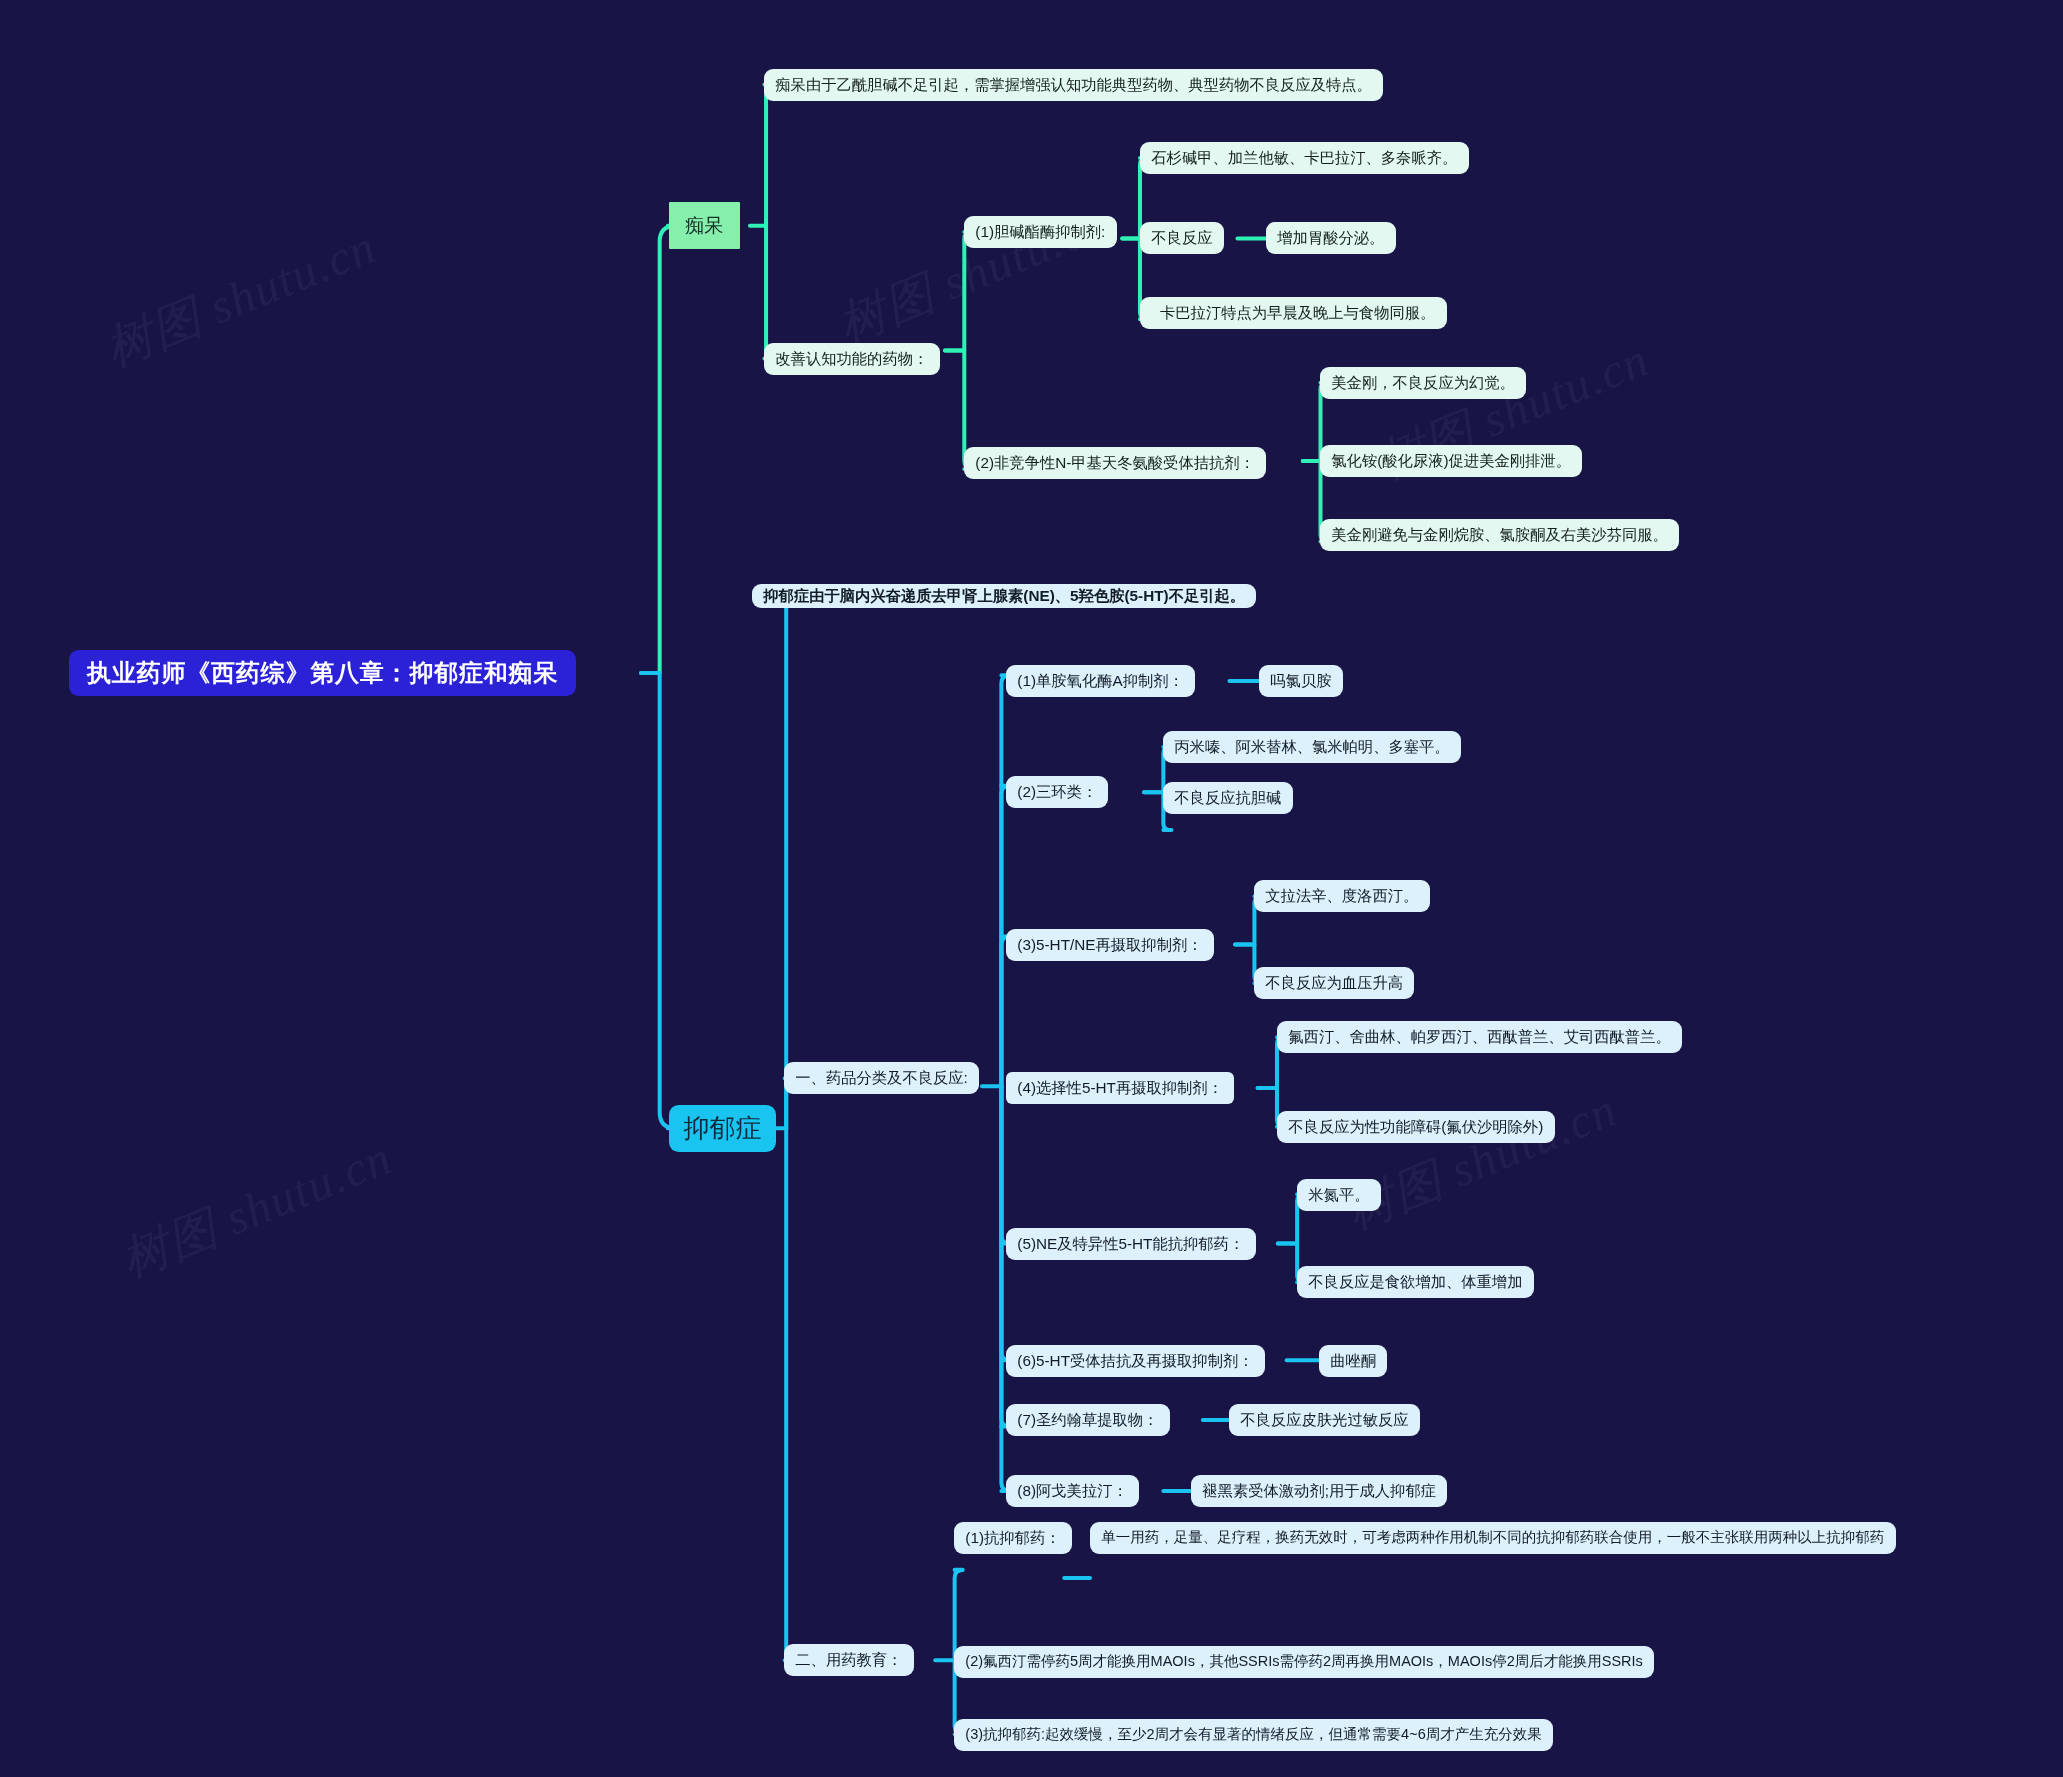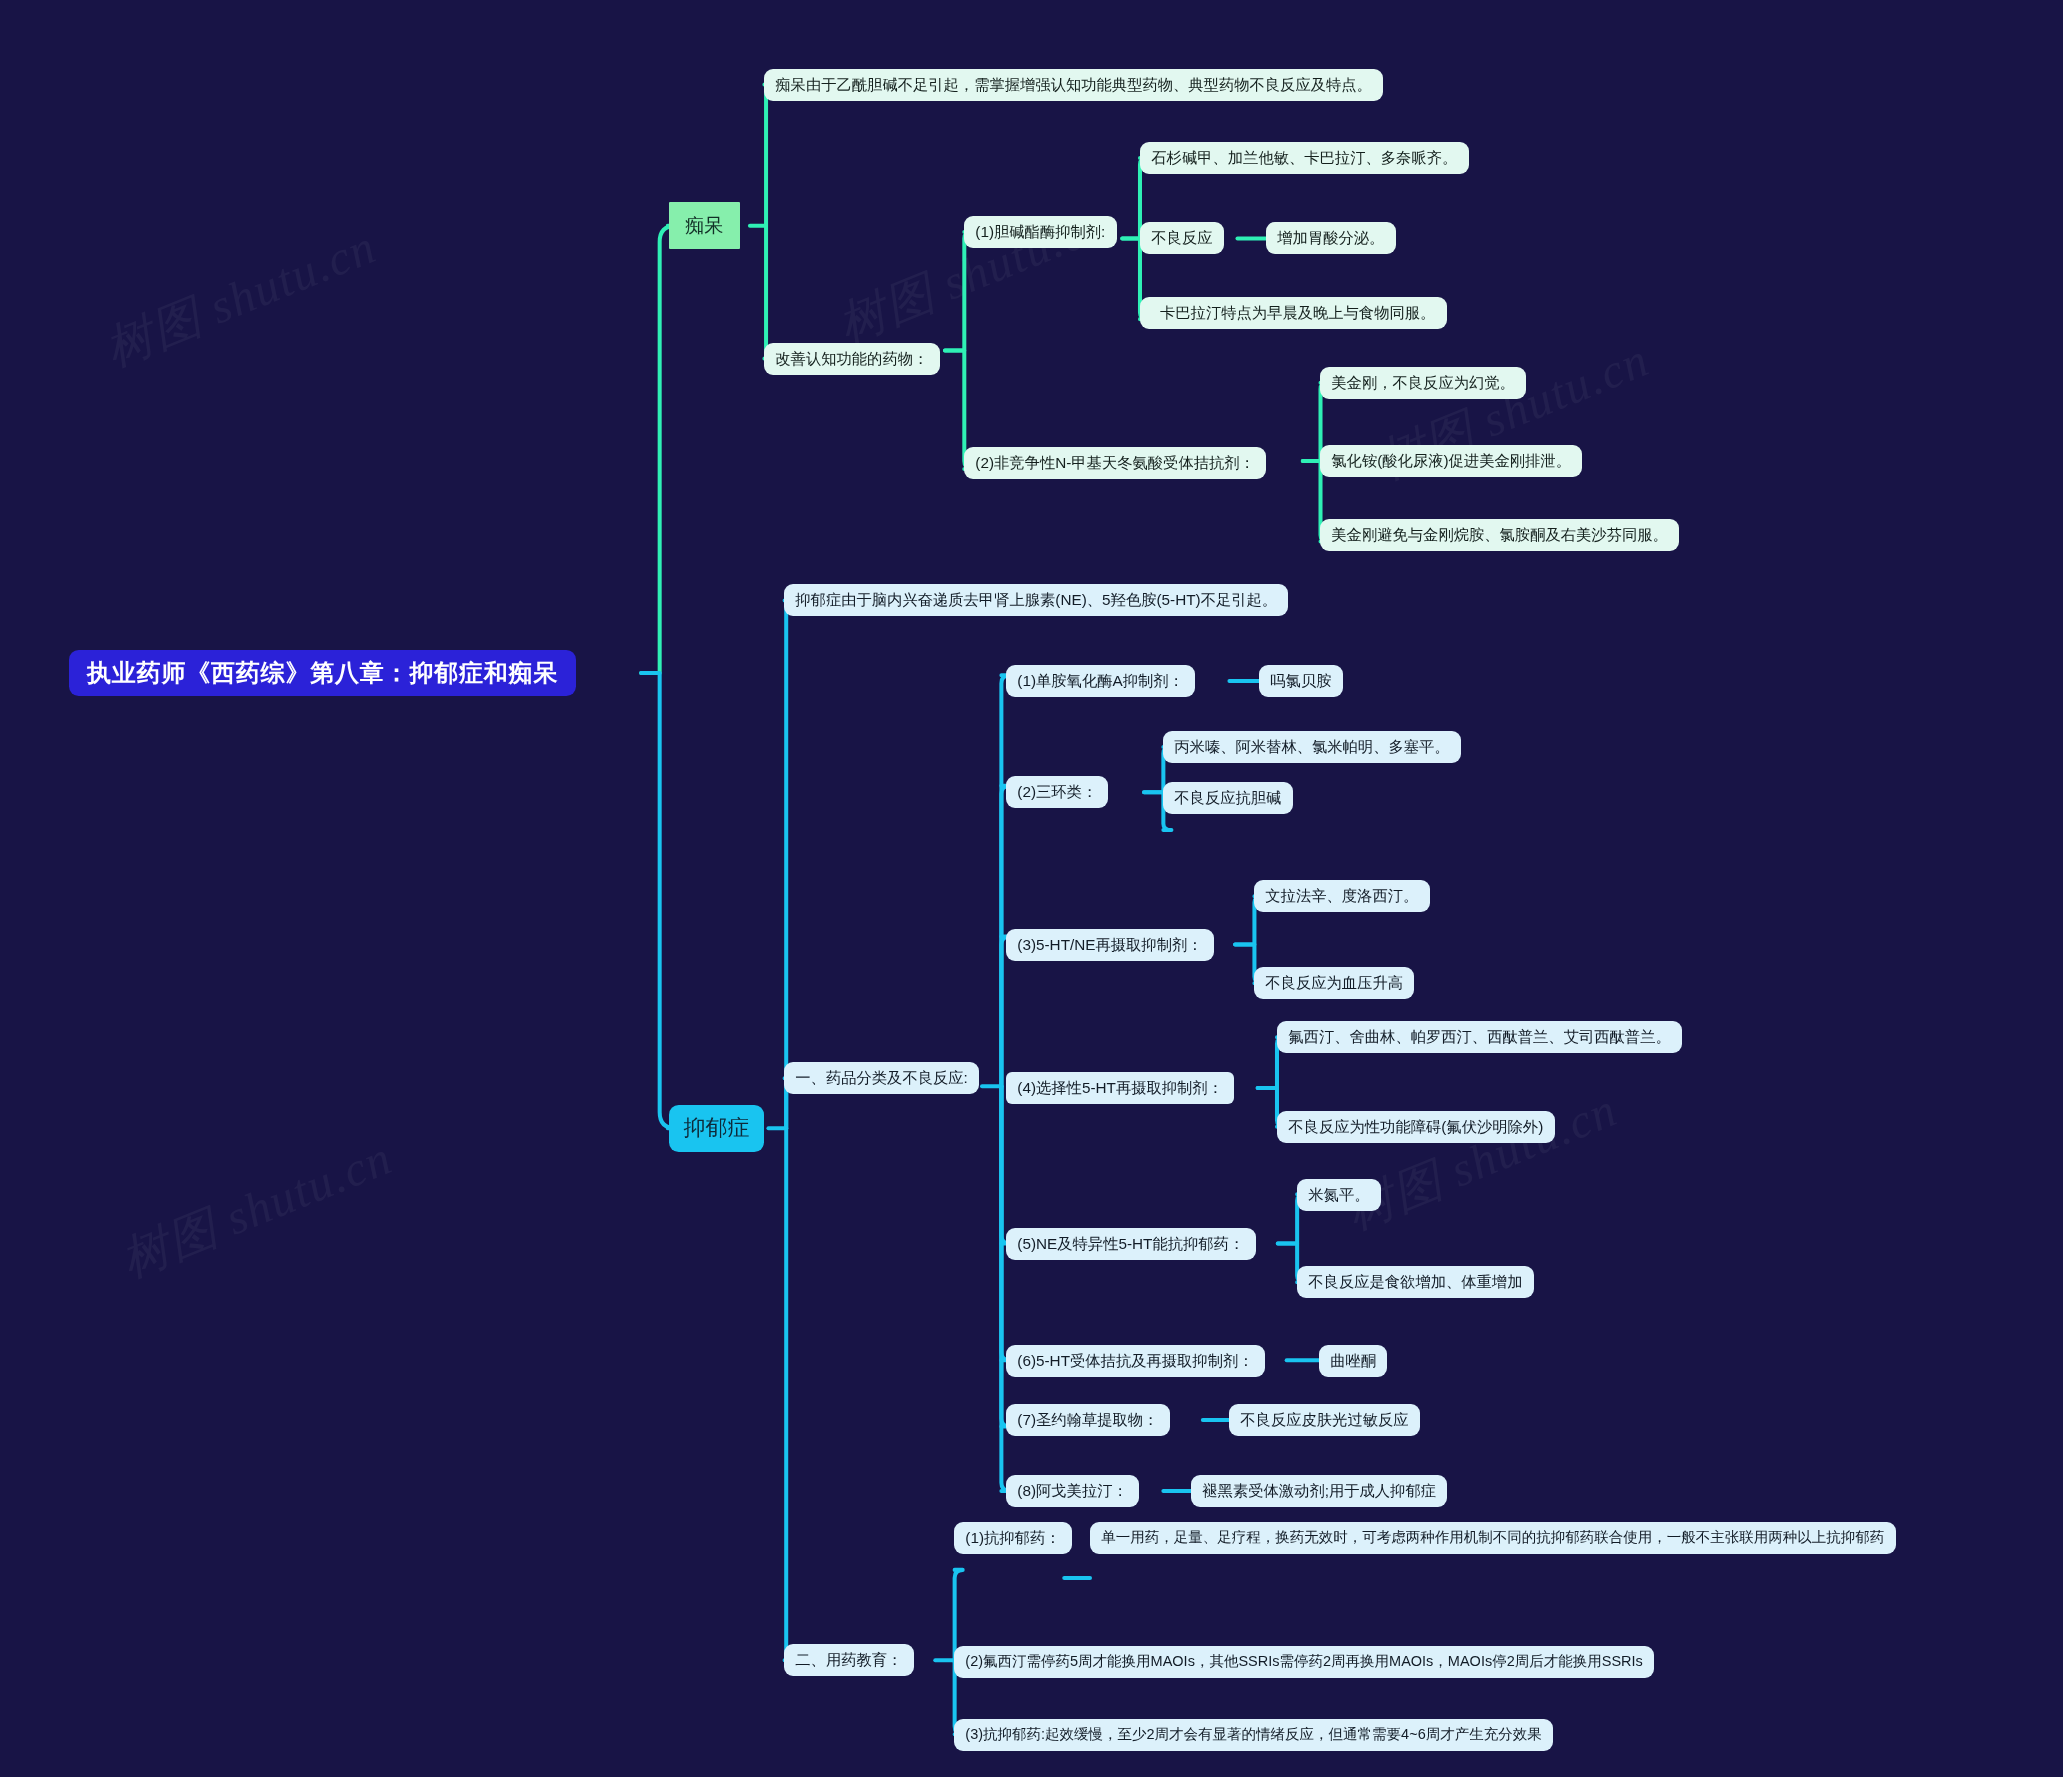--- a/index.html
+++ b/index.html
@@ -33,21 +33,21 @@
     font-size:24px;font-weight:bold;
     padding:0 18px;border-radius:9.7px;
     letter-spacing:0.8px;
   }
   .topic-dem{
     background:#86efac;color:#123027;
     font-size:19.3px;padding:0 16px;border-radius:1px;font-weight:normal;
   }
   .topic-dep{
     background:#19C4F0;color:#0e2a3a;
-    font-size:22px;padding:0 14.5px;border-radius:9.7px;font-weight:normal;
+    font-size:26px;padding:0 14.5px;border-radius:9.7px;font-weight:normal;
   }
   .leaf-dem{
     background:#E2F8F0;color:#14201d;
     font-size:15.3px;padding:0 11.3px;border-radius:9px;
   }
   .leaf-dep{
     background:#DCF1FB;color:#121c27;
     font-size:15.3px;padding:0 11.3px;border-radius:9px;
   }
   .leaf-sm{font-size:14.5px;}
@@ -155,21 +155,21 @@
   <div class="node leaf-dem" style="left:964px;top:447px;height:32px;">(2)非竞争性N-甲基天冬氨酸受体拮抗剂：</div>
 
   <div class="node leaf-dem" style="left:1320px;top:367px;height:32px;">美金刚，不良反应为幻觉。</div>
 
   <div class="node leaf-dem" style="left:1320px;top:445px;height:32px;">氯化铵(酸化尿液)促进美金刚排泄。</div>
 
   <div class="node leaf-dem" style="left:1320px;top:519px;height:32px;">美金刚避免与金刚烷胺、氯胺酮及右美沙芬同服。</div>
 
   <div class="node topic-dep" style="left:669px;top:1105px;height:47px;">抑郁症</div>
 
-  <div class="node leaf-dep" style="left:784px;top:584px;height:32px;">抑郁症由于脑内兴奋递质去甲肾上腺素(NE)、5羟色胺(5-HT)不足引起。</div>
+  <div class="node leaf-dep" style="left:752px;top:584px;height:24px;font-weight:bold;">抑郁症由于脑内兴奋递质去甲肾上腺素(NE)、5羟色胺(5-HT)不足引起。</div>
 
   <div class="node leaf-dep" style="left:784px;top:1062px;height:32px;">一、药品分类及不良反应:</div>
 
   <div class="node leaf-dep" style="left:784px;top:1644px;height:32px;">二、用药教育：</div>
 
   <div class="node leaf-dep" style="left:1006px;top:665px;height:32px;">(1)单胺氧化酶A抑制剂：</div>
   <div class="node leaf-dep" style="left:1259px;top:665px;height:32px;">吗氯贝胺</div>
 
   <div class="node leaf-dep" style="left:1006px;top:776px;height:32px;">(2)三环类：</div>
   <div class="node leaf-dep" style="left:1163px;top:731px;height:32px;">丙米嗪、阿米替林、氯米帕明、多塞平。</div>

